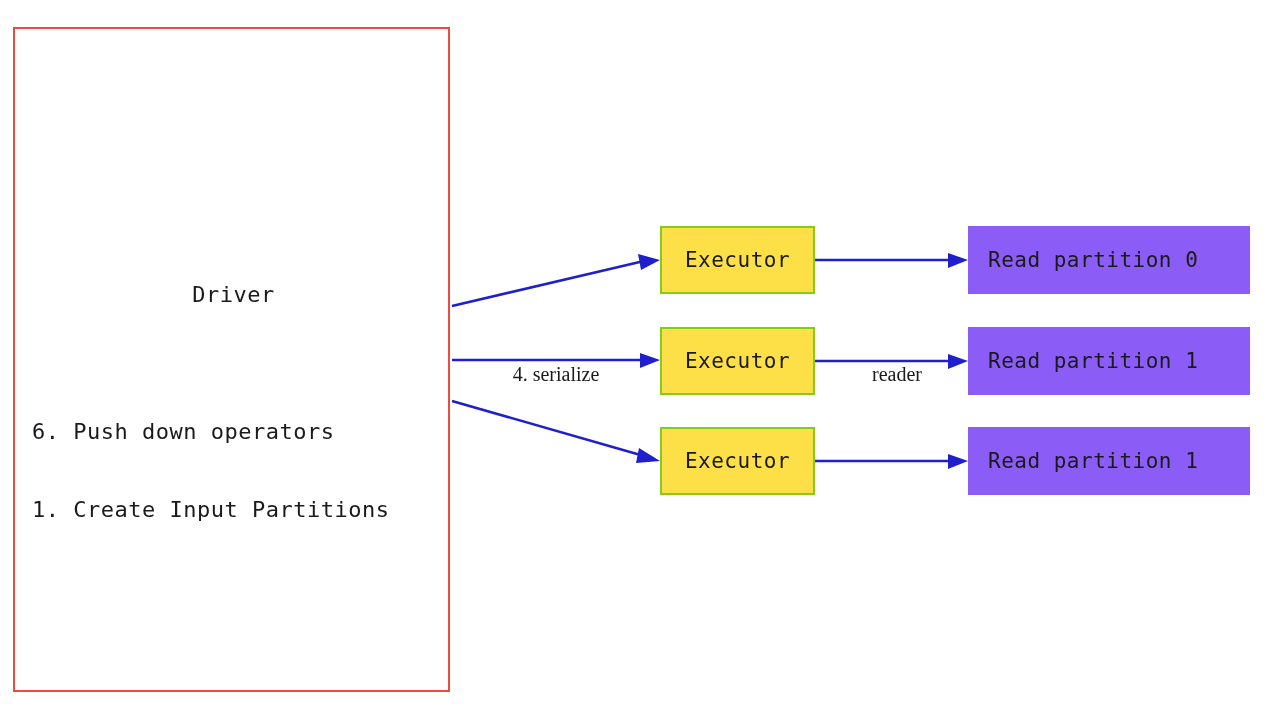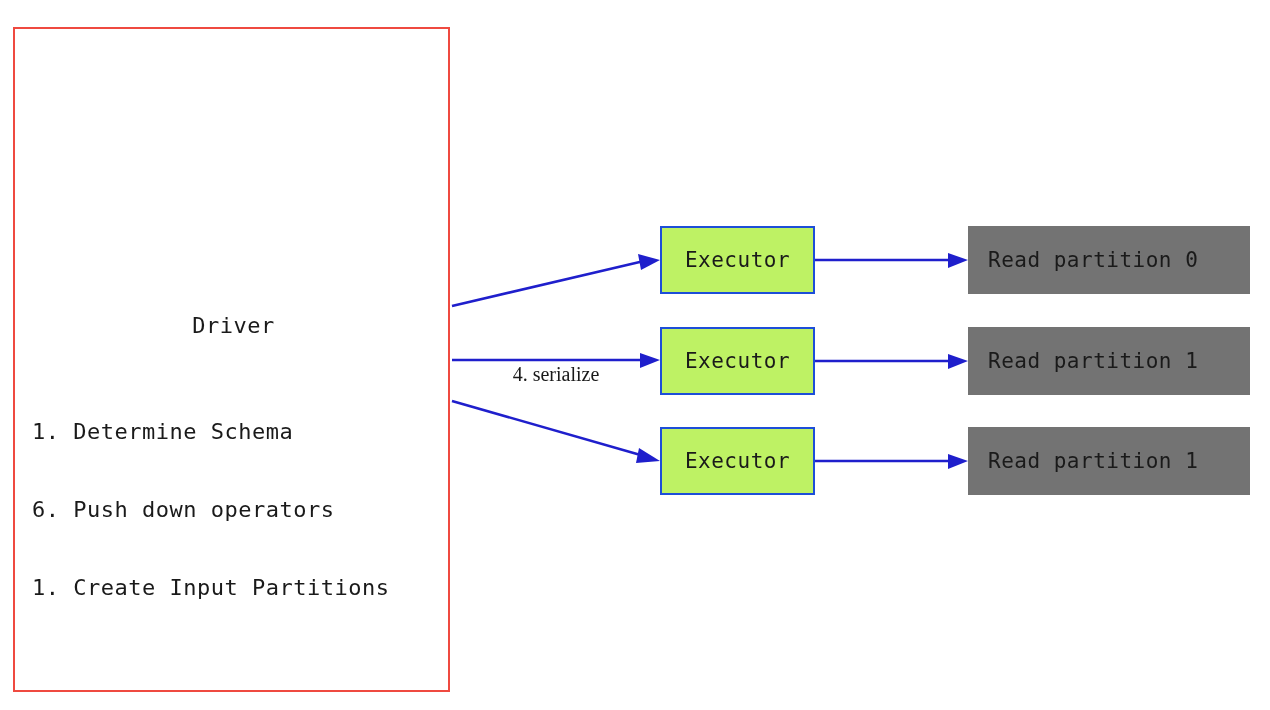--- a/index.html
+++ b/index.html
@@ -31,43 +31,42 @@
     position: absolute;
     left: 0;
     top: 253px;
     width: 437px;
     text-align: center;
     font-family: "DejaVu Sans Mono", monospace;
     font-size: 22px;
     color: #1a1a1a;
     letter-spacing: 0.5px;
     white-space: pre;
-    margin-top: 31px;
   }
   .driver-steps {
     position: absolute;
     left: 17px;
     top: 338px;
     font-family: "DejaVu Sans Mono", monospace;
     font-size: 22px;
     line-height: 26px;
     color: #1a1a1a;
     letter-spacing: 0.5px;
     white-space: pre;
   }
   .driver-step { display: block; }
 
   
   .executor-box {
     position: absolute;
     left: 660px;
     width: 155px;
     height: 68px;
-    border: 2px solid #1d4ed8;
-    background: #bef264;
+    border: 2px solid #84cc16;
+    background: #fde047;
     box-sizing: border-box;
     display: flex;
     align-items: center;
     justify-content: center;
   }
   .executor-label {
     font-family: "DejaVu Sans Mono", monospace;
     font-size: 21px;
     color: #1a1a1a;
     letter-spacing: 0.5px;
@@ -76,21 +75,21 @@
   #executor-0 { top: 226px; }
   #executor-1 { top: 327px; }
   #executor-2 { top: 427px; }
 
   
   .partition-box {
     position: absolute;
     left: 968px;
     width: 282px;
     height: 68px;
-    background: #737373;
+    background: #8b5cf6;
     box-sizing: border-box;
     display: flex;
     align-items: center;
     padding-left: 20px;
   }
   .partition-label {
     font-family: "DejaVu Sans Mono", monospace;
     font-size: 21px;
     color: #1a1a1a;
     letter-spacing: 0.5px;
@@ -133,21 +132,20 @@
   .edge-label-line { display: block; }
 </style>
 </head>
 <body>
 
 <div id="canvas">
 
   <div class="driver-box">
     <div class="driver-title">Driver</div>
     <div class="driver-steps">
-      <span class="driver-step">1. Determine Schema</span>
       <span class="driver-step">6. Push down operators</span>
       <span class="driver-step">1. Create Input Partitions</span>
     </div>
   </div>
 
   <div class="executor-box" id="executor-0">
     <span class="executor-label">Executor</span>
   </div>
   <div class="executor-box" id="executor-1">
     <span class="executor-label">Executor</span>
@@ -196,15 +194,16 @@
     <g>
       <line x1="815" y1="461" x2="951" y2="461" stroke="#1f1fcc" stroke-width="2.5"></line>
       <polygon points="968,461 948,454 948,469" fill="#1f1fcc"></polygon>
     </g>
   </svg>
 
   <div class="edge-label" id="label-serialize">
     <span class="edge-label-line">4. serialize</span>
   </div>
   <div class="edge-label" id="label-create-reader">
+    <span class="edge-label-line">reader</span>
   </div>
 
 </div>
 
 </body></html>

